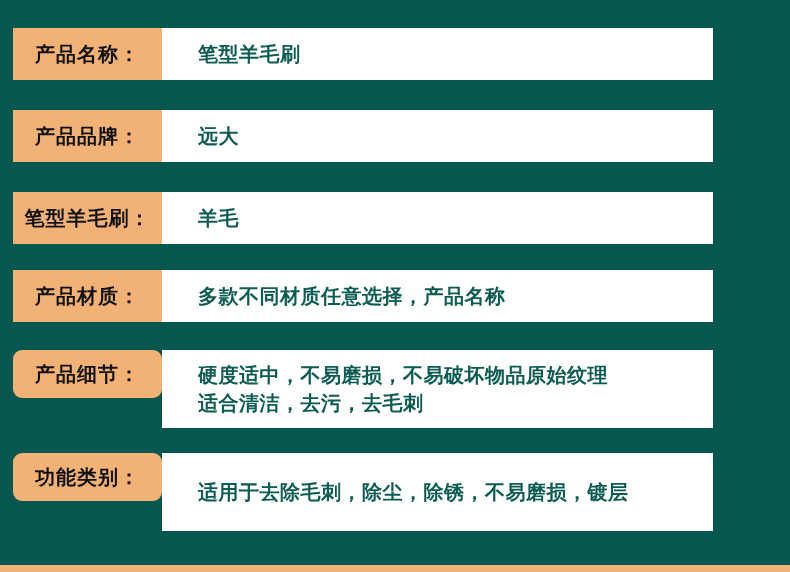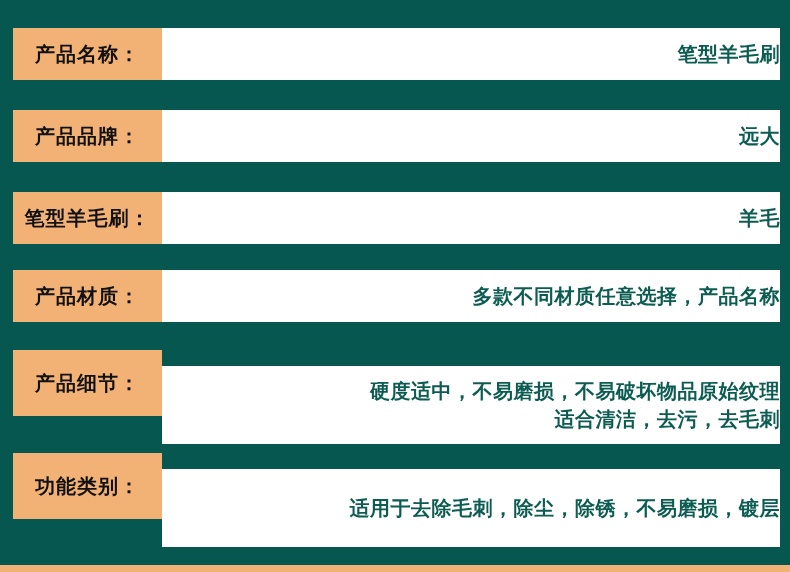--- a/index.html
+++ b/index.html
@@ -13,21 +13,20 @@
     font-family: "Liberation Sans", "DejaVu Sans", sans-serif;
     overflow: hidden;
     position: relative;
   }
   .spec-sheet {
     position: relative;
     width: 790px;
     height: 572px;
     background: #075751;
     box-sizing: border-box;
-    text-align: right;
   }
   .spec-row {
     position: absolute;
     left: 0;
     width: 790px;
     display: block;
   }
   .row-label {
     position: absolute;
     left: 13px;
@@ -41,45 +40,45 @@
     display: flex;
     align-items: center;
     justify-content: center;
     box-sizing: border-box;
     z-index: 2;
   }
   .row-value {
     position: absolute;
     left: 162px;
     top: 0;
-    width: 618px;
+    width: 551px;
     background: #ffffff;
     color: #0c5c52;
     font-size: 20px;
     font-weight: bold;
     letter-spacing: 0.5px;
     box-sizing: border-box;
-    padding-left: 8px;
+    padding-left: 36px;
     display: flex;
     flex-direction: column;
     justify-content: center;
     z-index: 1;
   }
   .row-value .line {
     line-height: 28px;
     white-space: pre;
   }
 
   
   .h-single .row-label { height: 52px; }
   .h-single .row-value { height: 52px; }
 
   
-  .h-double .row-label { height: 66px; }
-  .h-double .row-value { height: 78px; margin-top: 16px; }
+  .h-double .row-label { height: 48px; border-radius: 9px; }
+  .h-double .row-value { height: 78px; }
 
   .bottom-band {
     position: absolute;
     left: 0;
     bottom: 0;
     width: 790px;
     height: 7px;
     background: #f3b275;
   }
 </style>

